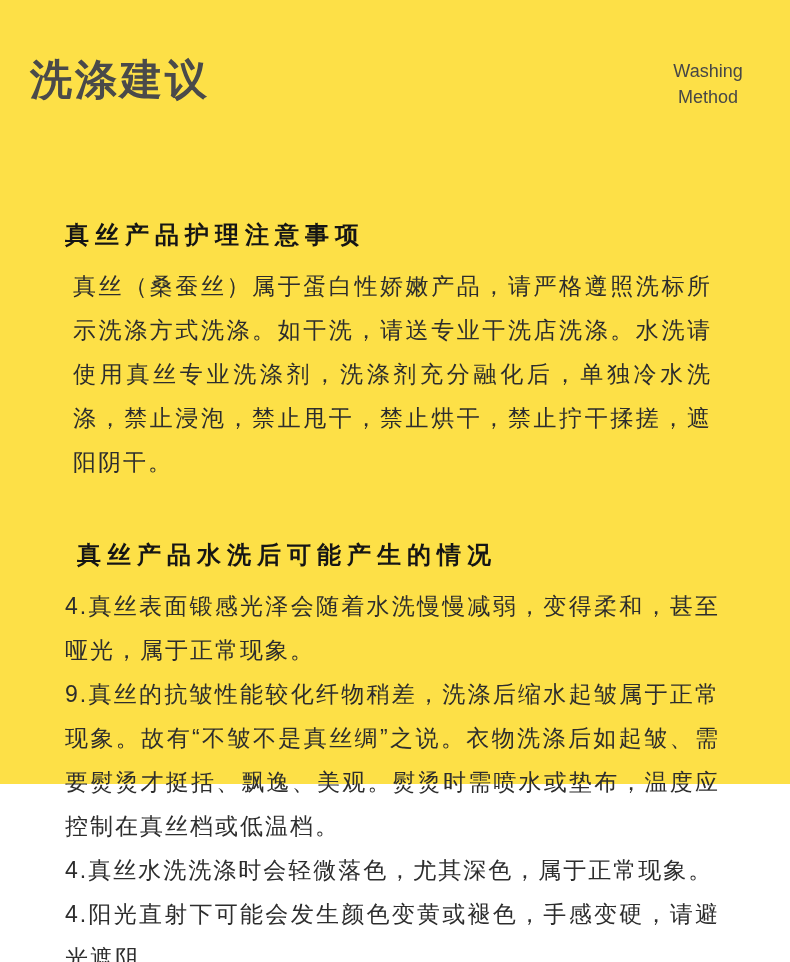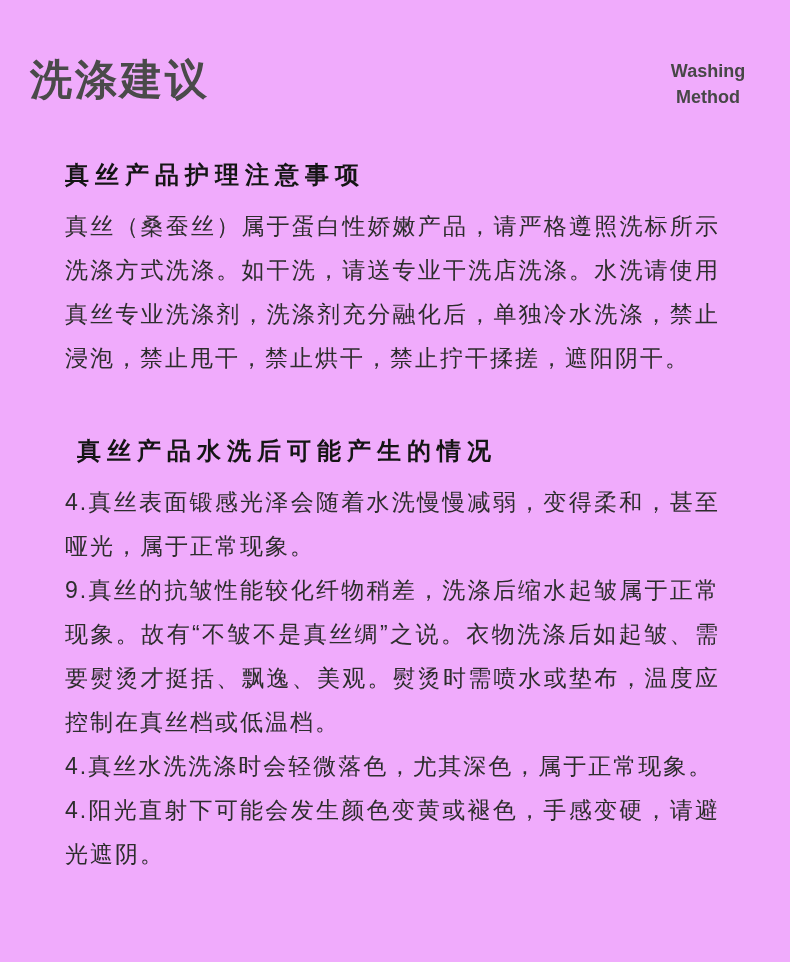--- a/index.html
+++ b/index.html
@@ -10,22 +10,22 @@
     width: 790px;
     height: 962px;
     background: #ffffff;
     overflow: hidden;
     font-family: "Liberation Sans", sans-serif;
     -webkit-font-smoothing: antialiased;
   }
   .page {
     position: relative;
     width: 790px;
-    height: 962px;
-    background: #f0abfc;
+    height: 784px;
+    background: #fde047;
   }
   .header {
     display: flex;
     justify-content: space-between;
     align-items: flex-start;
     padding: 56px 40px 0 30px;
   }
   .page-title {
     font-size: 42px;
     font-weight: 700;
@@ -34,49 +34,49 @@
     line-height: 1.15;
     margin: 0;
   }
   .subtitle {
     width: 84px;
     margin-top: 2px;
     text-align: center;
     font-size: 18px;
     line-height: 26px;
     color: #474747;
-    font-weight: 700;
+    font-weight: 400;
     word-spacing: 84px; 
   }
   .content {
     margin: 0 65px 0 65px;
     width: 655px;
   }
   .section-heading {
     font-size: 24px;
     font-weight: 700;
     color: #151515;
     letter-spacing: 6px;
     line-height: 34px;
     margin: 0 0 12px 0;
   }
   .care-heading {
-    margin-top: 48px;
+    margin-top: 108px;
   }
   .effects-heading {
     margin-top: 54px;
     margin-left: 12px;
   }
   .body-text {
     font-size: 23px;
     color: #2d2d2d;
     letter-spacing: 2px;
     line-height: 44px;
     text-align: justify;
-    margin: 0;
+    margin: 8px;
   }
   .effects-item {
     margin: 0;
   }
 </style>
 </head>
 <body>
 
 <div class="page">
 

